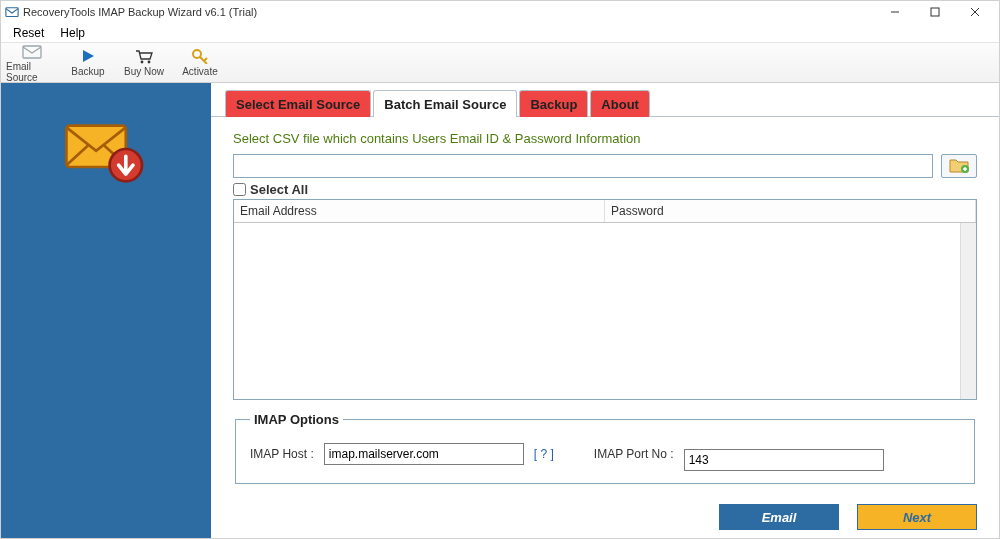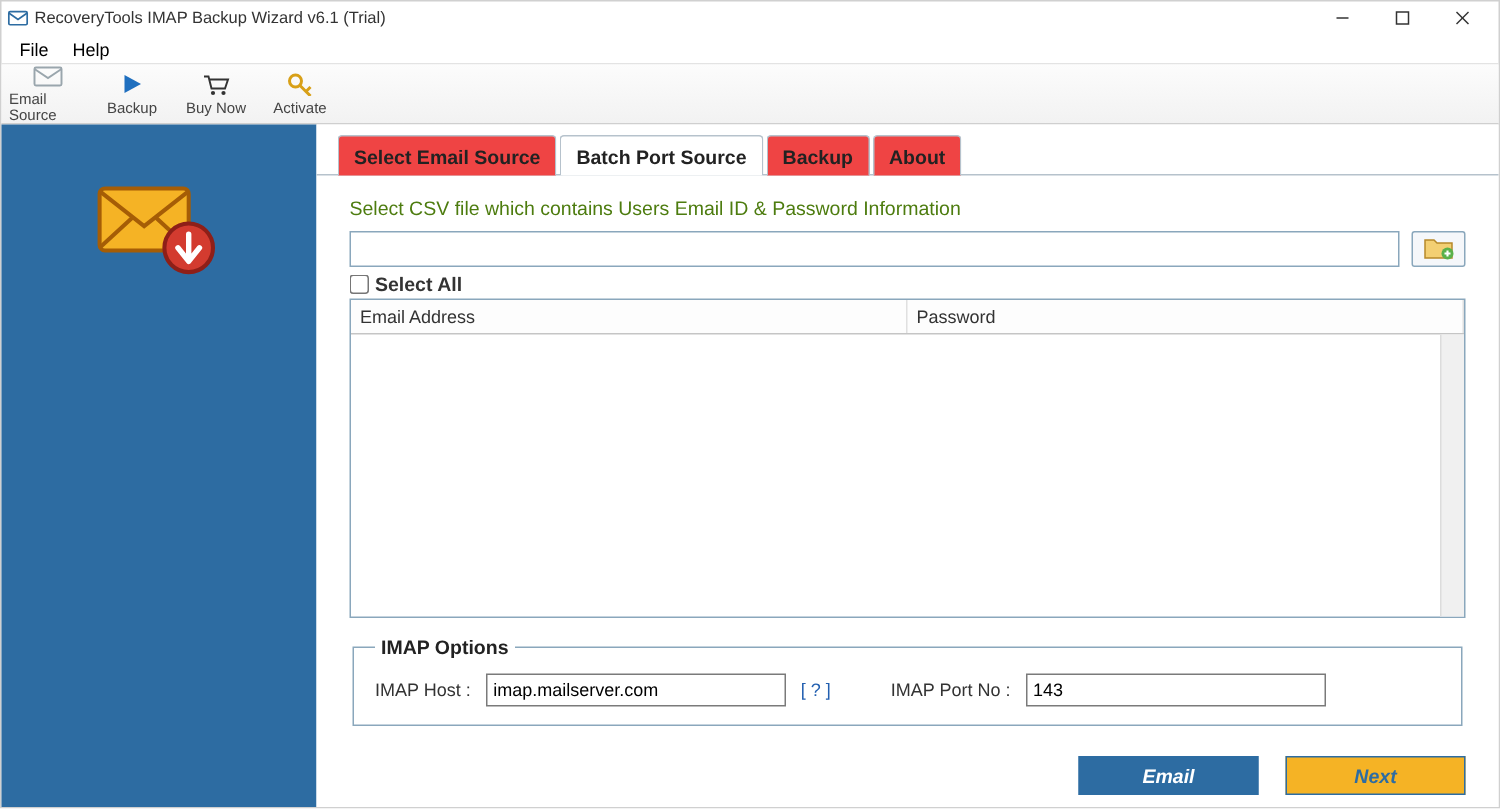--- a/index.html
+++ b/index.html
@@ -35,21 +35,21 @@
   .grid-header .col { flex: 1; padding: 4px 6px; font-size: 12px; border-right: 1px solid #e0e0e0; }
   .grid-body { flex: 1; display: flex; }
   .grid-body .filler { flex: 1; }
   .grid-body .scroll { width: 16px; background: #f0f0f0; border-left: 1px solid #dcdcdc; }
   fieldset.imap { border: 1px solid #8aa7bc; margin-top: 12px; padding: 10px 14px 12px; }
   fieldset.imap legend { font-weight: bold; font-size: 13px; padding: 0 4px; color: #222; }
   .imap-row { display: flex; align-items: center; gap: 10px; font-size: 12px; }
   .imap-row label { white-space: nowrap; }
   .text-field { height: 22px; border: 1px solid #7a7a7a; padding: 2px 4px; font-size: 12px; }
   .host-field { width: 200px; }
-  .port-field { width: 200px; }
+  .port-field { width: 200px; margin-top: 12px; }
   .actions { display: flex; justify-content: flex-end; gap: 18px; padding: 10px 22px 8px 0; }
   .act-btn { width: 120px; height: 26px; border: 1px solid #2d6ca2; font-family: Verdana, sans-serif; font-size: 13px; font-weight: bold; font-style: italic; display: flex; align-items: center; justify-content: center; cursor: default; }
   .act-btn.reset { background: #2d6ca2; color: #fff; }
   .act-btn.next { background: #f5b325; color: #2d6ca2; }
 </style>
 </head>
 <body>
 
 <div class="window">
 
@@ -74,21 +74,21 @@
       </div>
     <div class="win-btn">
         <svg width="10" height="10">
           <line x1="1" y1="1" x2="9" y2="9" stroke="#333" stroke-width="1"></line>
           <line x1="9" y1="1" x2="1" y2="9" stroke="#333" stroke-width="1"></line>
         </svg>
       </div>
   </div>
 
   <div class="menubar">
-    <div class="menu-item">File</div>
+    <div class="menu-item">Reset</div>
     <div class="menu-item">Help</div>
   </div>
 
   <div class="toolbar">
     <div class="tool-btn">
       <span>
         <svg width="20" height="16">
             <rect x="1" y="3" width="18" height="12" rx="1" fill="none" stroke="#9aa6ad" stroke-width="1.3"></rect>
             <path d="M1 4 L10 10 L19 4" fill="none" stroke="#9aa6ad" stroke-width="1.3"></path>
           </svg>
@@ -133,21 +133,21 @@
           <path d="M6 58 L30 36 M72 58 L48 36" fill="none" stroke="#a55d06" stroke-width="3"></path>
           <circle cx="72" cy="58" r="18" fill="#d33b2f" stroke="#8e1f18" stroke-width="3"></circle>
           <path d="M72 48 V66 M64 58 L72 68 L80 58" fill="none" stroke="#fff" stroke-width="4" stroke-linecap="round" stroke-linejoin="round"></path>
         </svg>
       </div>
     </div>
 
     <div class="main">
       <div class="tabs">
         <div class="tab">Select Email Source</div>
-        <div class="tab active">Batch Port Source</div>
+        <div class="tab active">Batch Email Source</div>
         <div class="tab">Backup</div>
         <div class="tab">About</div>
       </div>
 
       <div class="tab-body">
         <div class="instr">Select CSV file which contains Users Email ID &amp; Password Information</div>
 
         <div class="file-row">
           <input class="file-input" value="" style="">
           <div class="browse-btn">

